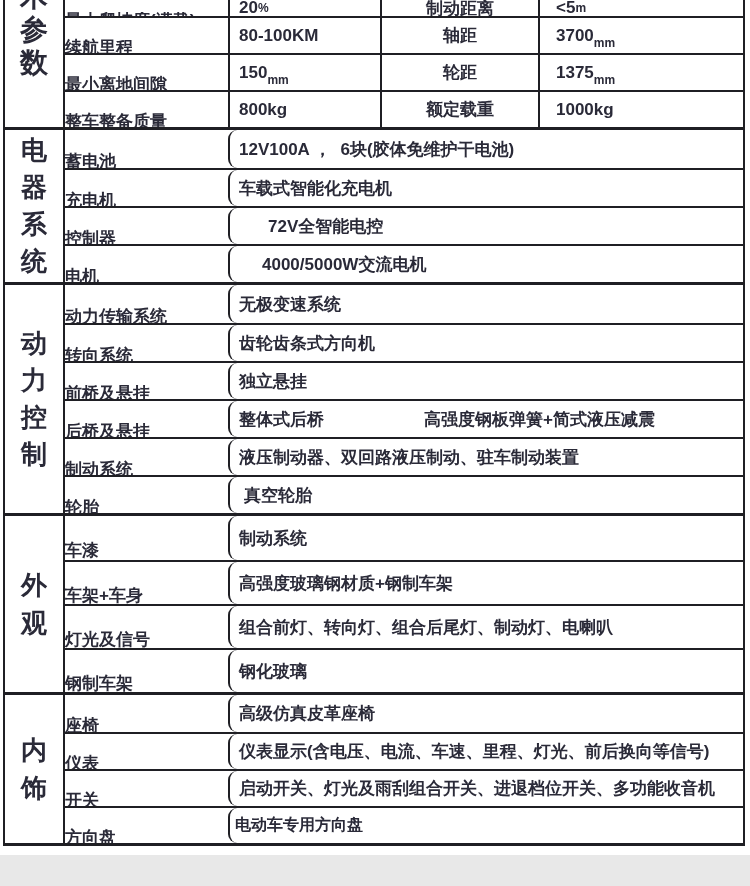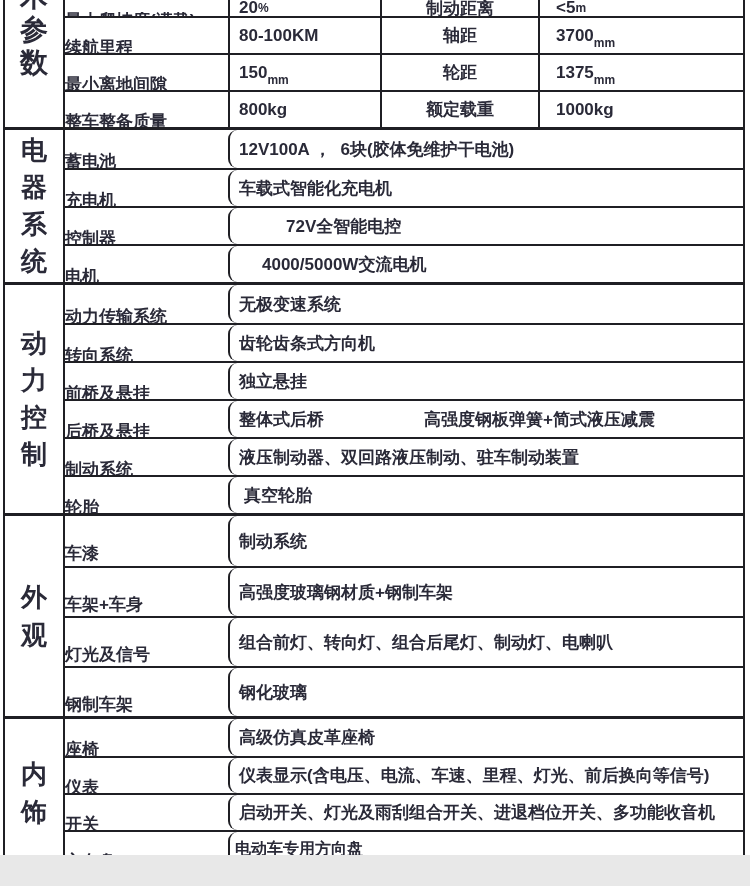--- a/index.html
+++ b/index.html
@@ -38,37 +38,37 @@
   .s4 .cat-text,.s5 .cat-text{line-height:38px;}
 
   .rows{flex:1;display:flex;flex-direction:column;min-width:0;}
   .row{display:flex;align-items:center;overflow:hidden;}
   .row + .row{border-top:2px solid var(--bc);}
 
   .s1 .row{height:37px;}
   .s1 .row.cut{height:16px;}
   .s2 .row{height:38px;}
   .s3 .row{height:38px;}
-  .s4 .row{height:50px;}
+  .s4 .row{height:44px;}
   .s5 .row{height:37px;}
 
   .cell{
     color:var(--tc);font-size:17px;font-weight:600;
     white-space:pre-wrap;overflow:hidden;
     display:flex;align-items:center;height:100%;
   }
   .c-label{width:163px;flex:0 0 163px;padding-left:0;margin-top:24px;}
   .c-val {flex:1;border-left:2px solid var(--bc);padding-left:9px;border-radius:9px;}
   .c-val1{width:152px;flex:0 0 152px;border-left:2px solid var(--bc);padding-left:9px;}
   .c-label2{width:158px;flex:0 0 158px;border-left:2px solid var(--bc);justify-content:center;}
   .c-val2{flex:1;border-left:2px solid var(--bc);padding-left:16px;}
 
   .unit{font-size:12px;font-weight:600;align-self:flex-end;padding-bottom:3px;}
   .cut .unit{align-self:center;padding-bottom:0;}
-  .ind1{padding-left:56px;}   
+  .ind1{padding-left:38px;}   
   .ind2{padding-left:32px;}   
   .ind3{padding-left:14px;}   
   .extra{margin-left:100px;}
   .tight{font-size:16px;padding-left:5px;}
 
   
   .footer-bar{position:absolute;left:0;top:855px;width:750px;height:31px;background:#e8e8e8;}
 </style>
 </head>
 <body>

